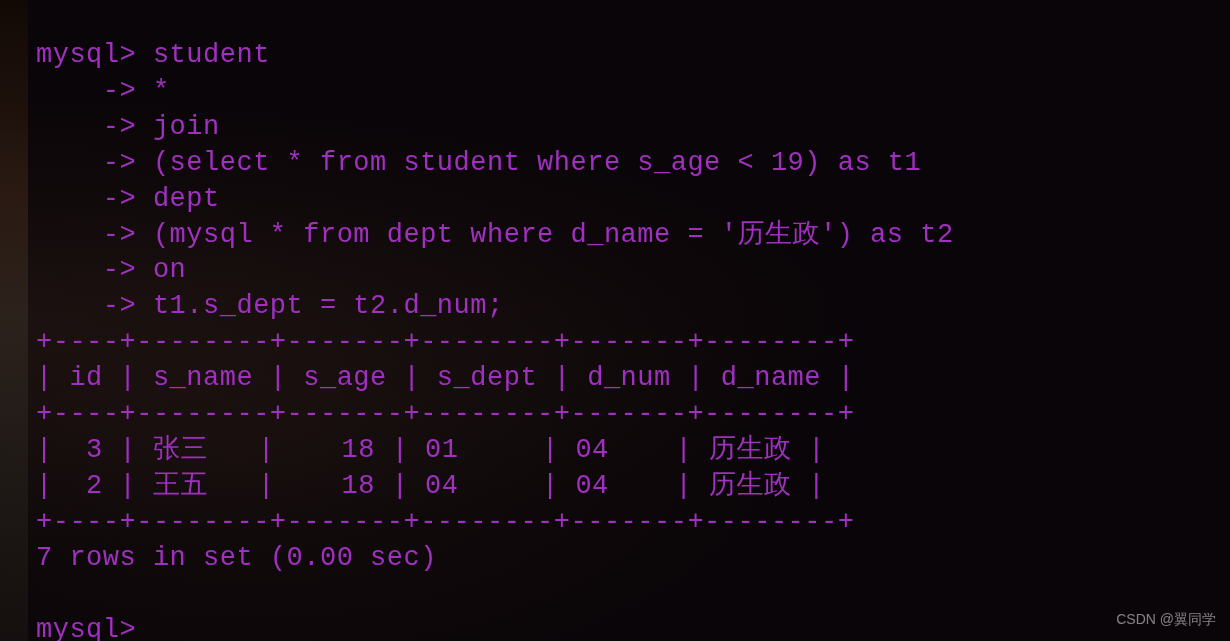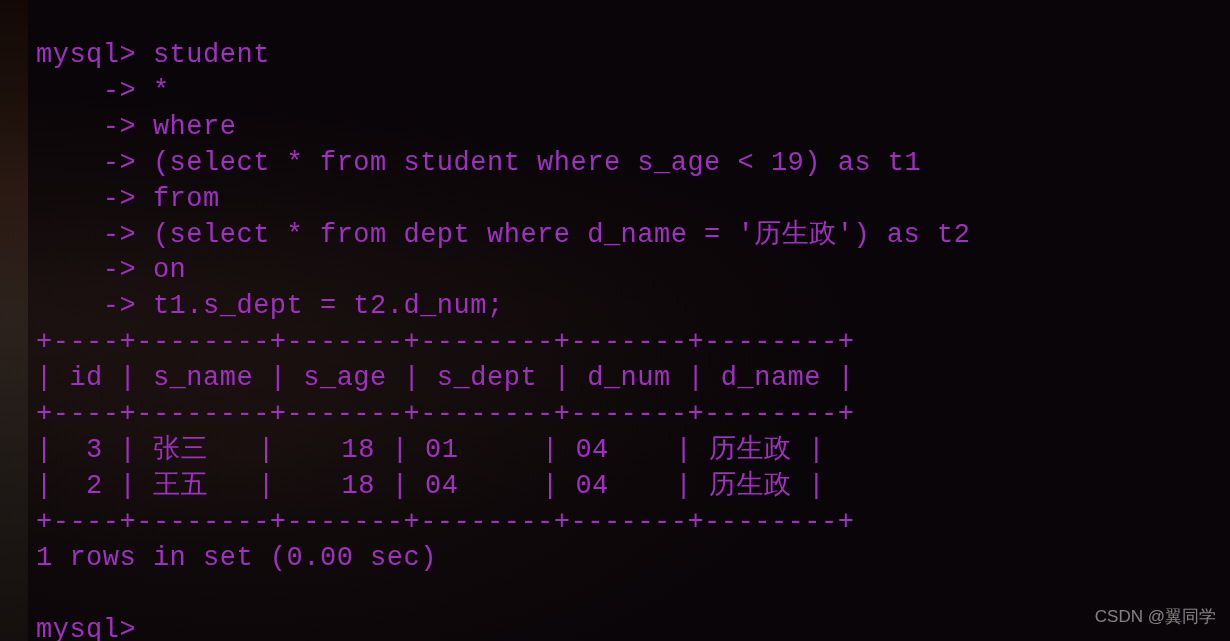--- a/index.html
+++ b/index.html
@@ -39,41 +39,41 @@
     }
     .terminal {
       white-space: pre;
       font-weight: normal;
     }
     .watermark {
       position: absolute;
       bottom: 12px;
       right: 14px;
       font-family: sans-serif;
-      font-size: 17px;
+      font-size: 14px;
       color: rgba(230, 230, 230, 0.55);
       letter-spacing: 0;
     }
   </style>
 </head>
 <body>
 
 <div class="sidebar-accent"></div>
 
 <div class="terminal"><span>mysql&gt;</span> <span>student</span>
 <span>    -&gt;</span> <span>*</span>
-<span>    -&gt;</span> <span>where</span>
+<span>    -&gt;</span> <span>join</span>
 <span>    -&gt;</span> <span>(select * from student where s_age &lt; 19) as t1</span>
-<span>    -&gt;</span> <span>from</span>
-<span>    -&gt;</span> <span>(select * from dept where d_name = '历生政') as t2</span>
+<span>    -&gt;</span> <span>dept</span>
+<span>    -&gt;</span> <span>(mysql * from dept where d_name = '历生政') as t2</span>
 <span>    -&gt;</span> <span>on</span>
 <span>    -&gt;</span> <span>t1.s_dept = t2.d_num;</span>
 <span>+----+--------+-------+--------+-------+--------+</span>
 <span>| id | s_name | s_age | s_dept | d_num | d_name |</span>
 <span>+----+--------+-------+--------+-------+--------+</span>
 <span>|  3 | 张三   |    18 | 01     | 04    | 历生政 |</span>
 <span>|  2 | 王五   |    18 | 04     | 04    | 历生政 |</span>
 <span>+----+--------+-------+--------+-------+--------+</span>
-<span>1 rows in set (0.00 sec)</span>
+<span>7 rows in set (0.00 sec)</span>
 
 <span>mysql&gt;</span></div>
 
 <div class="watermark">CSDN @翼同学</div>
 
 </body></html>

